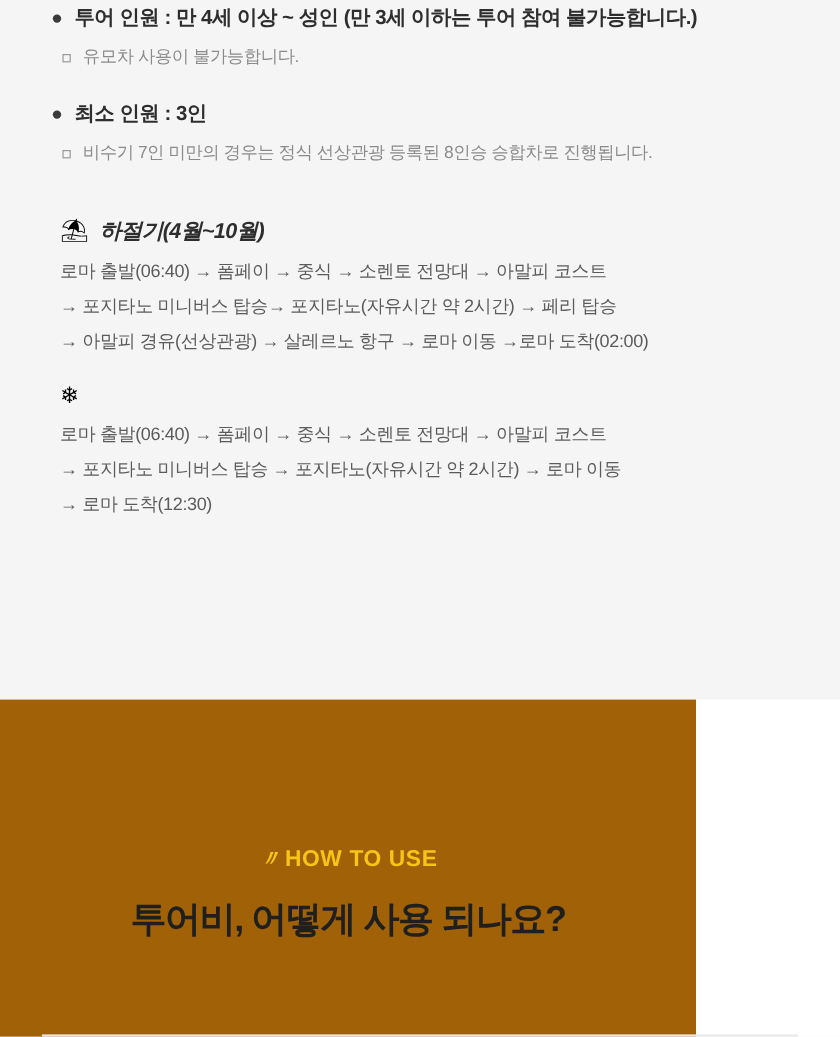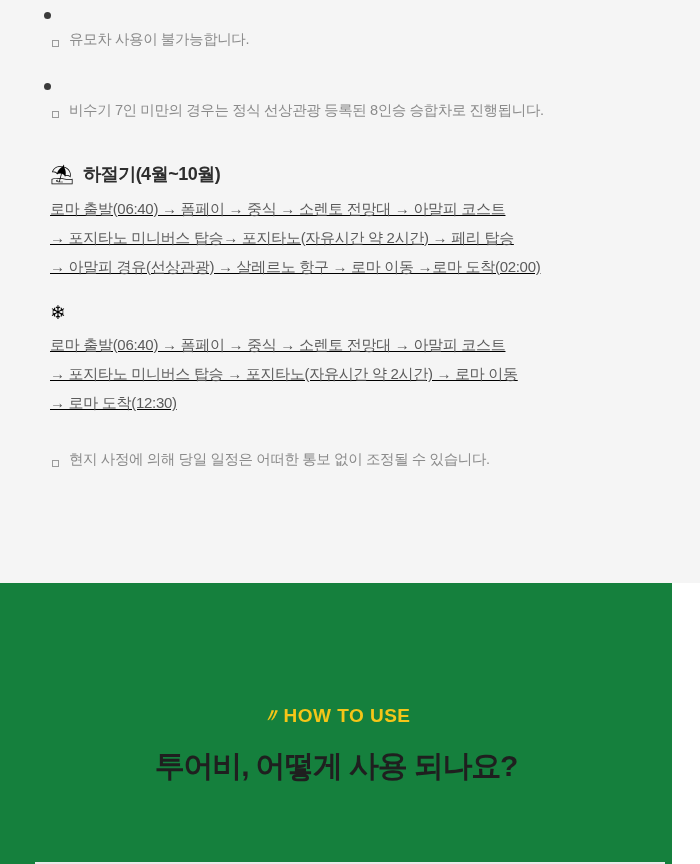--- a/index.html
+++ b/index.html
@@ -42,21 +42,21 @@
   .bullet-text {
     font-size: 17px;
     font-weight: bold;
     color: #2e2e2e;
     line-height: 26px;
     letter-spacing: -0.4px;
   }
 
   .sub-row {
     display: flex;
-    align-items: center;
+    align-items: flex-start;
     padding-left: 52px;
     padding-right: 30px;
   }
   .sub-square {
     width: 7px;
     height: 7px;
     border: 1px solid #9a9a9a;
     background: transparent;
     margin-top: 9px;
     margin-right: 10px;
@@ -78,39 +78,39 @@
   .season-emoji {
     font-size: 19px;
     margin-right: 9px;
     line-height: 1;
   }
   .season-title {
     font-size: 18px;
     font-weight: bold;
     color: #2e2e2e;
     letter-spacing: -0.5px;
+    font-style: italic;
   }
   .course-lines {
     padding-left: 50px;
     padding-right: 24px;
-    text-decoration: underline;
   }
   .course-line {
     font-size: 15px;
     color: #5b5b5b;
     line-height: 29px;
     letter-spacing: -0.3px;
     white-space: nowrap;
   }
 
   
   .cta {
-    width: 672px;
+    width: 580px;
     height: 281px;
-    background: #15803d;
+    background: #a16207;
     position: relative;
   }
   .cta-eyebrow {
     text-align: center;
     padding-top: 120px;
     font-size: 19px;
     font-weight: bold;
     color: #f5c518;
     letter-spacing: 0.5px;
   }
@@ -144,33 +144,35 @@
 </style>
 </head>
 <body>
 
 <div class="panel">
 
   <div class="sp-2"></div>
 
   <div class="bullet-row">
     <span class="bullet-dot"></span>
+    <span class="bullet-text">투어 인원 : 만 4세 이상 ~ 성인 (만 3세 이하는 투어 참여 불가능합니다.)</span>
   </div>
 
   <div class="sp-8"></div>
 
   <div class="sub-row">
     <span class="sub-square"></span>
     <span class="sub-text">유모차 사용이 불가능합니다.</span>
   </div>
 
   <div class="sp-22"></div>
 
   <div class="bullet-row">
     <span class="bullet-dot"></span>
+    <span class="bullet-text">최소 인원 : 3인</span>
   </div>
 
   <div class="sp-8"></div>
 
   <div class="sub-row">
     <span class="sub-square"></span>
     <span class="sub-text">비수기 7인 미만의 경우는 정식 선상관광 등록된 8인승 승합차로 진행됩니다.</span>
   </div>
 
   <div class="sp-22"></div>
@@ -200,24 +202,20 @@
   <div class="sp-8"></div>
 
   <div class="course-lines">
     <div class="course-line">로마 출발(06:40) → 폼페이 → 중식 → 소렌토 전망대 → 아말피 코스트</div>
     <div class="course-line">→ 포지타노 미니버스 탑승 → 포지타노(자유시간 약 2시간) → 로마 이동</div>
     <div class="course-line">→ 로마 도착(12:30)</div>
   </div>
 
   <div class="sp-30"></div>
 
-  <div class="sub-row" style="padding-left:52px;">
-    <span class="sub-square"></span>
-    <span class="sub-text">현지 사정에 의해 당일 일정은 어떠한 통보 없이 조정될 수 있습니다.</span>
-  </div>
 
 </div>
 
 <div class="cta">
   <div class="cta-eyebrow">
     <span class="mark">〃</span><span>HOW TO USE</span>
   </div>
   <div class="cta-title">투어비, 어떻게 사용 되나요?</div>
   <div class="cta-rule"></div>
 </div>

